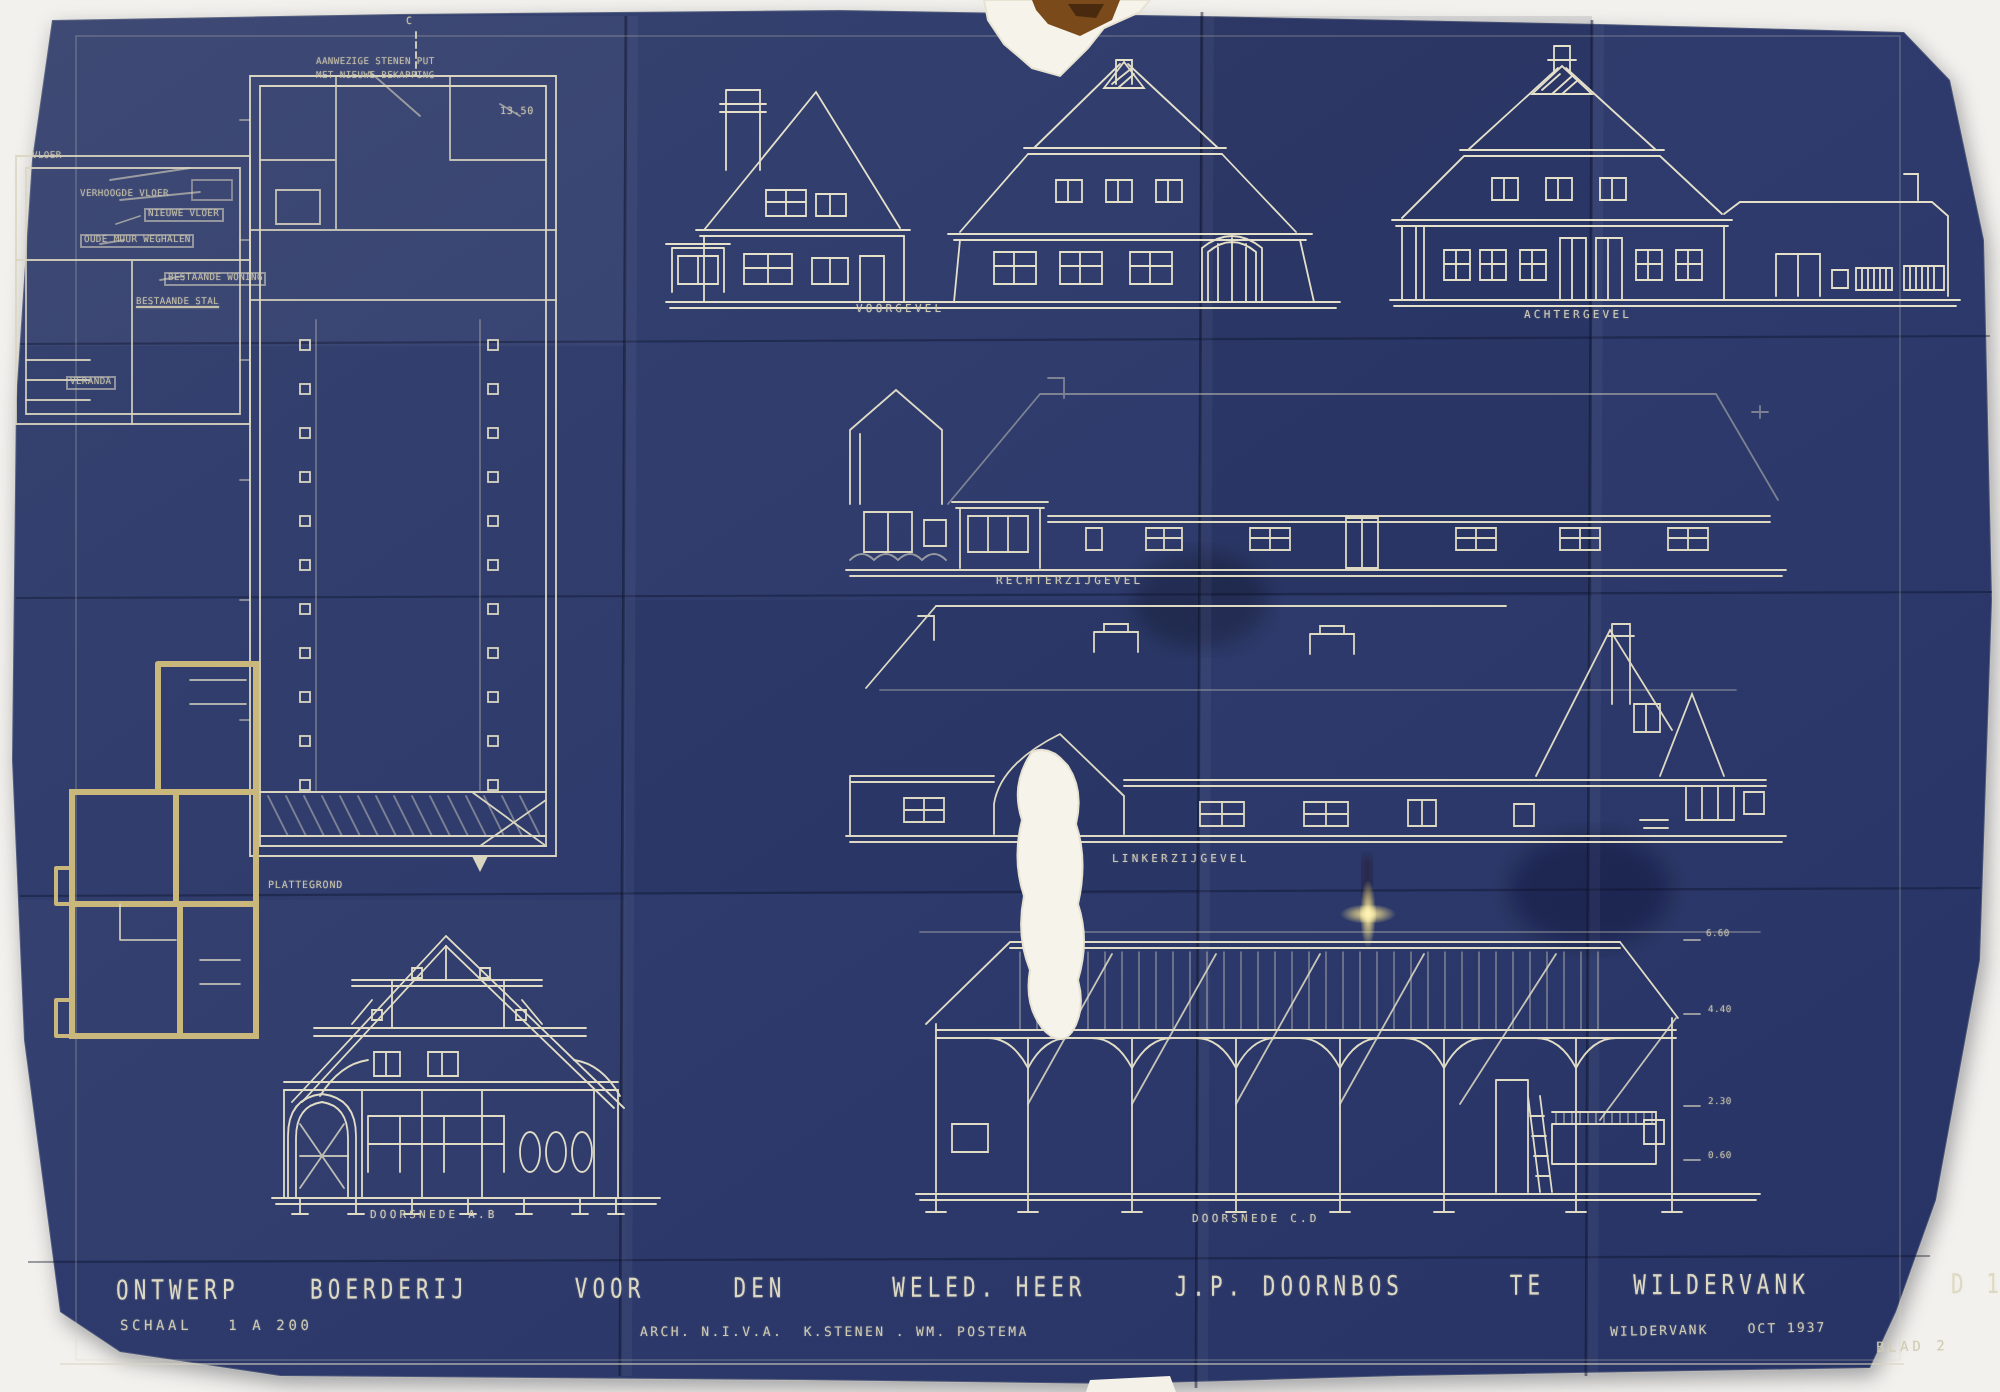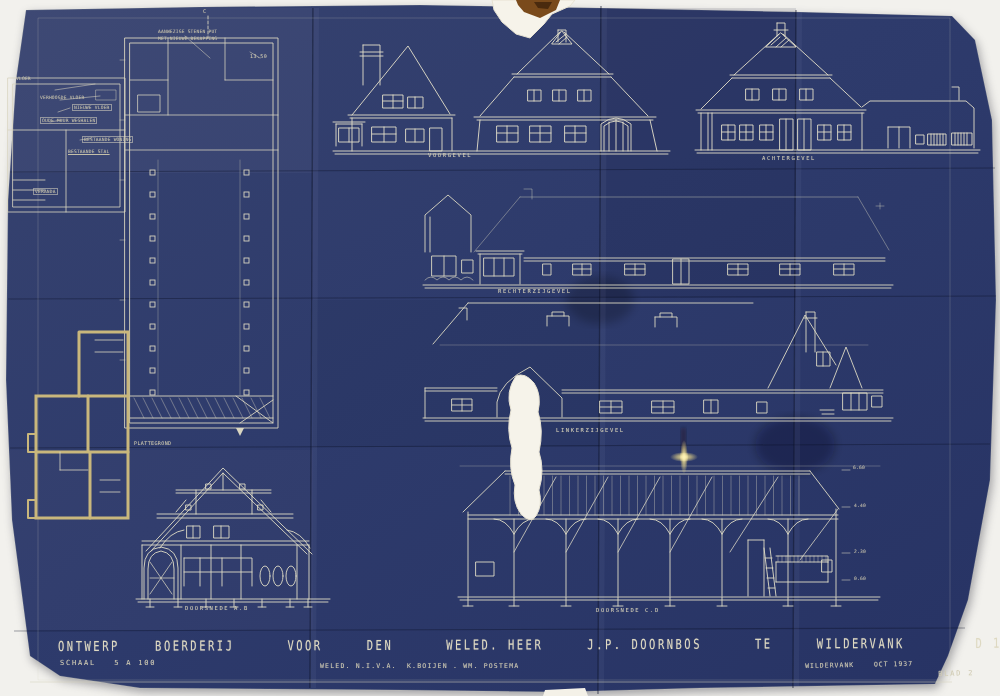--- a/index.html
+++ b/index.html
@@ -366,18 +366,18 @@
 <div class="lb t-lbl" style="left:556px;top:427px">LINKERZIJGEVEL</div>
 <div class="lb t-lbl" style="left:185px;top:605px">DOORSNEDE A.B</div>
 <div class="lb t-lbl" style="left:596px;top:607px">DOORSNEDE C.D</div>
 
 <div class="lb t-micro" style="left:853px;top:465px">6.60</div>
 <div class="lb t-micro" style="left:854px;top:503px">4.40</div>
 <div class="lb t-micro" style="left:854px;top:549px">2.30</div>
 <div class="lb t-micro" style="left:854px;top:576px">0.60</div>
 
 <div class="lb t-big" style="left:58px;top:638px">ONTWERP    BOERDERIJ      VOOR     DEN      WELED. HEER     J.P. DOORNBOS      TE     WILDERVANK        D 16</div>
-<div class="lb t-sub" style="left:60px;top:659px">SCHAAL   5 A 100</div>
-<div class="lb t-sub" style="left:320px;top:662px;font-size:6.5px;letter-spacing:1.2px">WELED. N.I.V.A.  K.BOIJEN . WM. POSTEMA</div>
+<div class="lb t-sub" style="left:60px;top:659px">SCHAAL   1 A 200</div>
+<div class="lb t-sub" style="left:320px;top:662px;font-size:6.5px;letter-spacing:1.2px">ARCH. N.I.V.A.  K.STENEN . WM. POSTEMA</div>
 <div class="lb t-sub" style="left:805px;top:662px;font-size:6.5px;letter-spacing:1px;transform:rotate(-1.2deg)">WILDERVANK    OCT 1937</div>
 <div class="lb t-sub" style="left:938px;top:670px;transform:rotate(-1.5deg)">BLAD 2</div>
 
 </div>
 
 </body></html>

